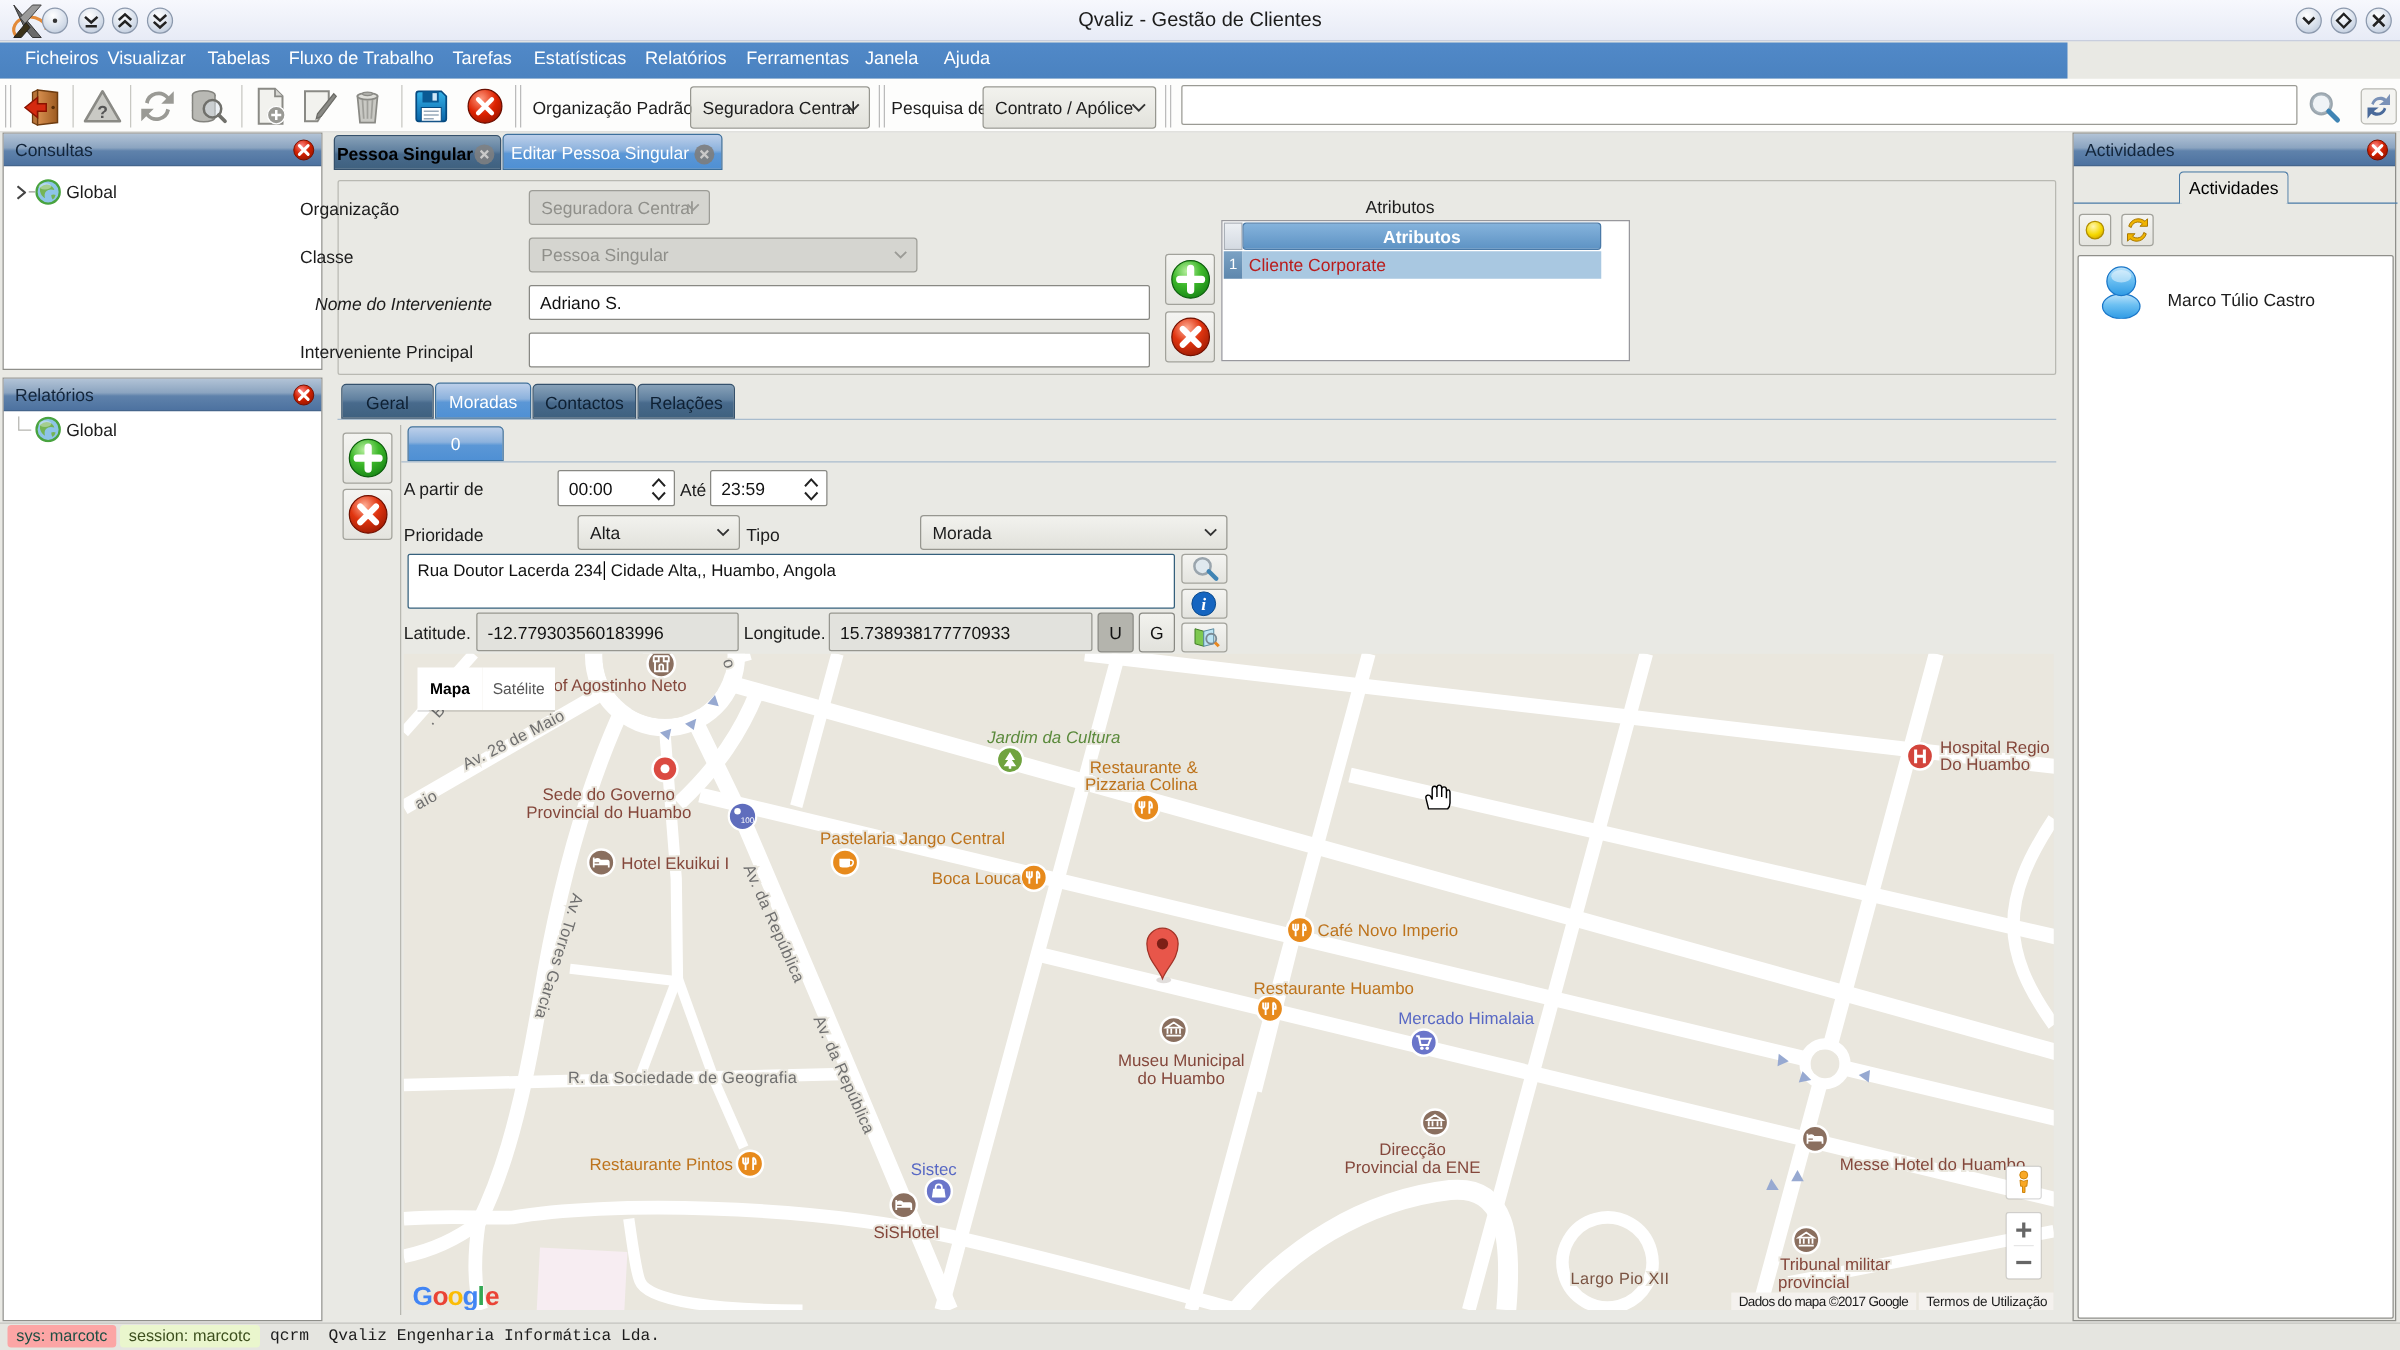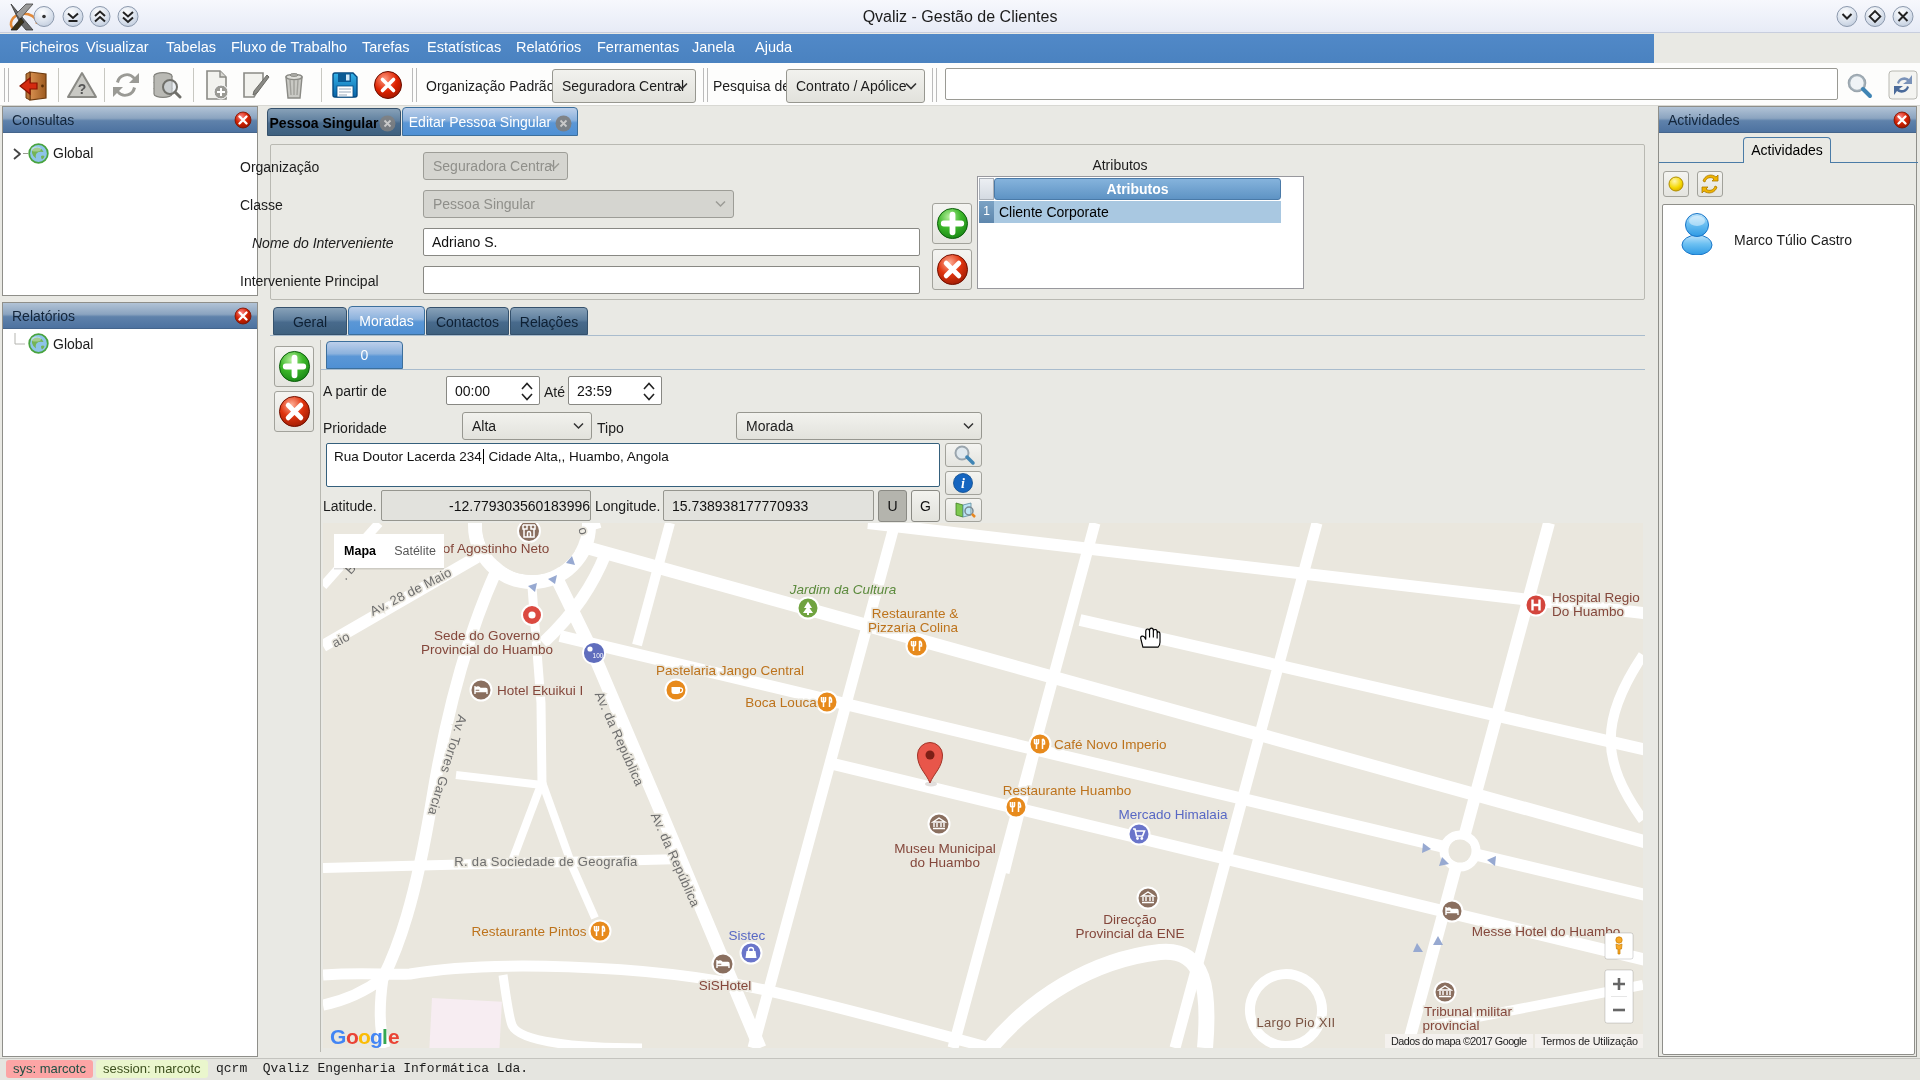--- a/index.html
+++ b/index.html
@@ -324,21 +324,21 @@
     <span class="ct">Adriano S.</span>
   </div>
 <div class="flabel" style="left:240px; top:273px; width:177px;">Interveniente Principal</div>
 <div class="field" style="left:423px; top:266px; width:497px; height:28px;"></div>
 
 <div class="abs" style="left:1070px; top:157px; width:100px; font-size:14px; text-align:center; color:#1c1c1c;">Atributos</div>
 <div class="abs" style="left:977px; top:176px; width:327px; height:113px; background:#fff; border:1px solid #98989d;"></div>
 <div class="abs" style="left:979px; top:178px; width:15px; height:22px; background:linear-gradient(#eceff3,#d4dae2); border:1px solid #aab0b8;"></div>
 <div class="abs" style="left:994px; top:178px; width:287px; height:22px; background:linear-gradient(#85b3dc,#5e93c4); border:1px solid #4a7aa8; border-radius:3px; color:#fff; font-weight:bold; font-size:14px; text-align:center; padding-top:2px;">Atributos</div>
 <div class="abs" style="left:979px; top:201px; width:15px; height:22px; background:linear-gradient(#7ba2c4,#5e87ad); color:#fff; font-size:12px; text-align:center; padding-top:3px;">1</div>
-<div class="abs" style="left:994px; top:201px; width:287px; height:22px; background:#a9c8e1; font-size:14px; color:#000000; padding:3px 0 0 5px;">Cliente Corporate</div>
+<div class="abs" style="left:994px; top:201px; width:287px; height:22px; background:#a9c8e1; font-size:14px; color:#b91c1c; padding:3px 0 0 5px;">Cliente Corporate</div>
 <div class="btnframe" style="left:932px; top:203px; width:40px; height:41px;"></div>
 <svg class="abs" style="left:936px; top:207px;" width="33" height="33" viewBox="0 0 34 34">
     <defs>
       <radialGradient id="gg" cx="0.4" cy="0.28" r="0.85">
         <stop offset="0" stop-color="#b9f0a0"></stop>
         <stop offset="0.45" stop-color="#3db82a"></stop>
         <stop offset="1" stop-color="#0f7a10"></stop>
       </radialGradient>
     </defs>
     <circle cx="17" cy="17" r="15.5" fill="url(#gg)" stroke="#0c5c0c" stroke-width="1"></circle>
@@ -416,21 +416,21 @@
 <div class="combo" style="left:736px; top:412px; width:246px; height:28px;">
     <span class="ct">Morada</span>
     <svg class="chev" width="13" height="8">
       <path d="M2 1.5 L6.5 6 L11 1.5" stroke="#333" stroke-width="1.5" fill="none"></path>
     </svg>
   </div>
 
 <div class="abs" style="left:326px; top:443px; width:614px; height:44px; background:#fff; border:1px solid #35607c; border-radius:2px; font-size:13.5px; color:#111; padding:5px 0 0 7px;">Rua Doutor Lacerda 234<span style="border-left:1px solid #000; margin:0 1px;"></span> Cidade Alta,, Huambo, Angola</div>
 
 <div class="abs" style="left:323px; top:498px; font-size:14px; color:#1c1c1c;">Latitude.</div>
-<div class="abs" style="left:381px; top:490px; width:210px; height:31px; background:#e2e2dd; border:1px solid #96968f; border-radius:2px; font-size:14px; color:#111; padding:7px 0 12px 8px;text-align:right;">-12.779303560183996</div>
+<div class="abs" style="left:381px; top:490px; width:210px; height:31px; background:#e2e2dd; border:1px solid #96968f; border-radius:2px; font-size:14px; color:#111; padding:7px 0 12px 8px;">-12.779303560183996</div>
 <div class="abs" style="left:595px; top:498px; font-size:14px; color:#1c1c1c;">Longitude.</div>
 <div class="abs" style="left:663px; top:490px; width:211px; height:31px; background:#e2e2dd; border:1px solid #96968f; border-radius:2px; font-size:14px; color:#111; padding:7px 0 0 8px;">15.738938177770933</div>
 <div class="abs" style="left:878px; top:490px; width:29px; height:32px; background:#b4b4ad; border:1px solid #8a8a84; border-radius:3px; font-size:14px; color:#111; text-align:center; padding-top:7px;">U</div>
 <div class="abs" style="left:911px; top:490px; width:29px; height:32px; background:linear-gradient(#f2f2ee,#e2e2dc); border:1px solid #8a8a84; border-radius:3px; font-size:14px; color:#111; text-align:center; padding-top:7px;">G</div>
 
 <div class="btnframe" style="left:945px; top:443px; width:37px; height:24px;"><svg width="35" height="22" viewBox="0 0 35 22">
       <circle cx="16" cy="9" r="6.5" fill="#dfe8ee" stroke="#9aa5ad" stroke-width="2"></circle>
       <path d="M21 13 L27 19" stroke="#3f84b4" stroke-width="3.5" stroke-linecap="round"></path>
     </svg></div>
 <div class="btnframe" style="left:945px; top:471px; width:37px; height:24px;"><svg width="35" height="22" viewBox="0 0 35 22">

